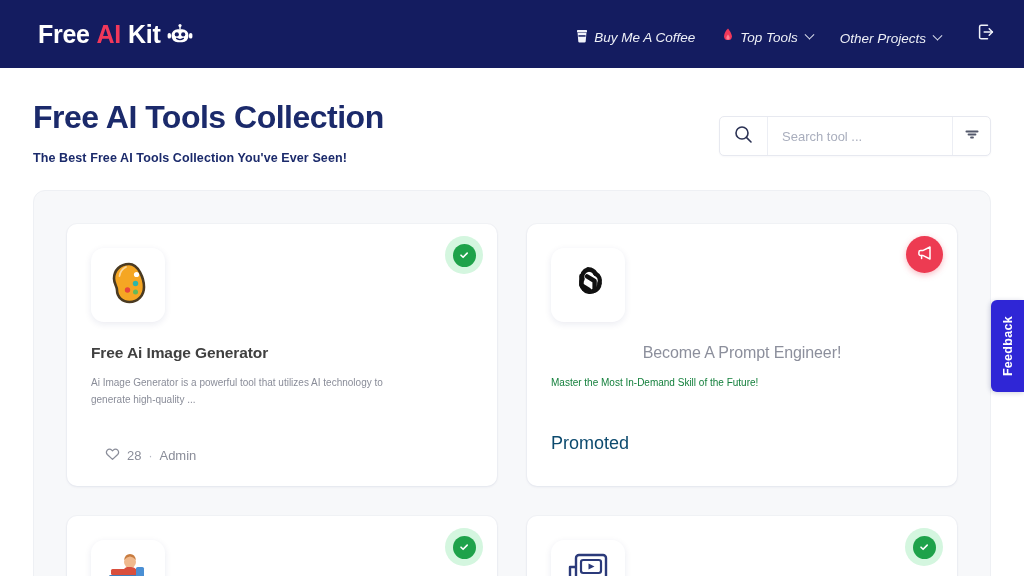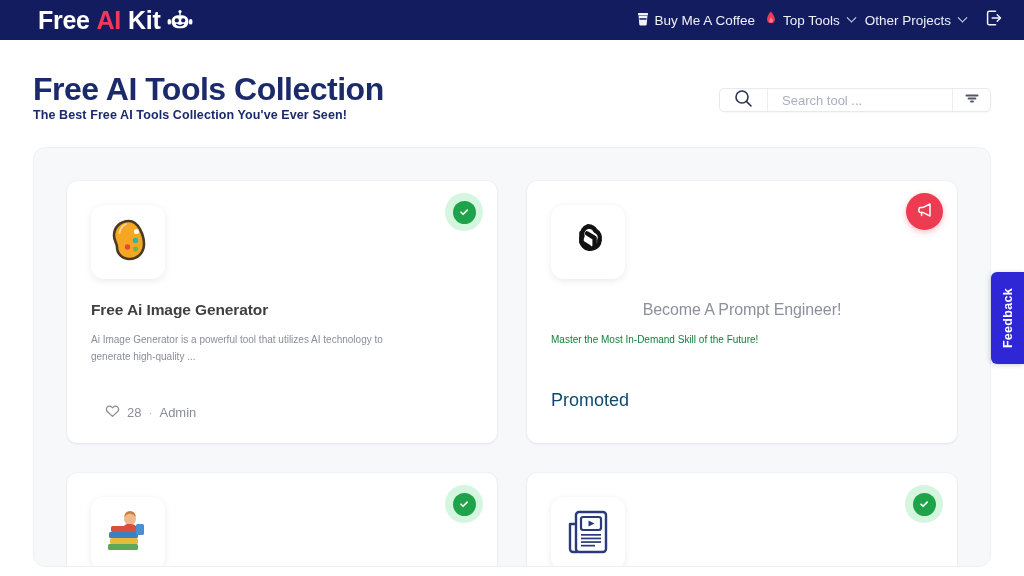--- a/index.html
+++ b/index.html
@@ -5,46 +5,47 @@
   * { box-sizing: border-box; margin: 0; padding: 0; }
   html, body {
     width: 1024px; height: 576px;
     font-family: "Liberation Sans", sans-serif;
     background: #ffffff;
     overflow: hidden;
   }
 
   
   .header {
-    height: 40px;
+    height: 68px;
     background: #141c60;
     display: flex;
     align-items: center;
-    padding: 0 20px 0 38px;
+    padding: 0 28px 0 38px;
     position: relative;
     z-index: 20;
   }
   .logo {
     font-size: 25px;
     font-weight: 700;
     letter-spacing: -0.3px;
     color: #ffffff;
     display: flex;
     align-items: center;
     gap: 7px;
     cursor: pointer;
   }
   .logo .ai { color: #f2385a; }
   .robot-icon { display: flex; align-items: center; }
 
   .nav {
     margin-left: auto;
     display: flex;
-    align-items: center;
-    gap: 10px;
+    align-items: flex-end;
+    gap: 27px;
+    font-style: italic;
   }
   .nav-item {
     display: flex;
     align-items: center;
     gap: 6px;
     color: #eef0f7;
     font-size: 13.5px;
     font-weight: 400;
     cursor: pointer;
     white-space: nowrap;
@@ -69,32 +70,32 @@
     padding-top: 30px;
   }
   .page-title {
     font-size: 32px;
     font-weight: 700;
     color: #1b2a6b;
     letter-spacing: -0.5px;
     line-height: 1.2;
   }
   .page-sub {
-    margin-top: 0;
+    margin-top: 15px;
     font-size: 12.5px;
     font-weight: 700;
     color: #1b2a6b;
     letter-spacing: 0.1px;
   }
 
   
   .search-wrap {
     display: flex;
     align-items: stretch;
-    height: 24px;
+    height: 40px;
     margin-top: 18px;
     border: 1px solid #e7e9f0;
     border-radius: 5px;
     background: #fff;
     overflow: hidden;
     box-shadow: 0 1px 2px rgba(20,28,96,0.03);
   }
   .search-icon-box {
     width: 48px;
     display: flex; align-items: center; justify-content: center;

